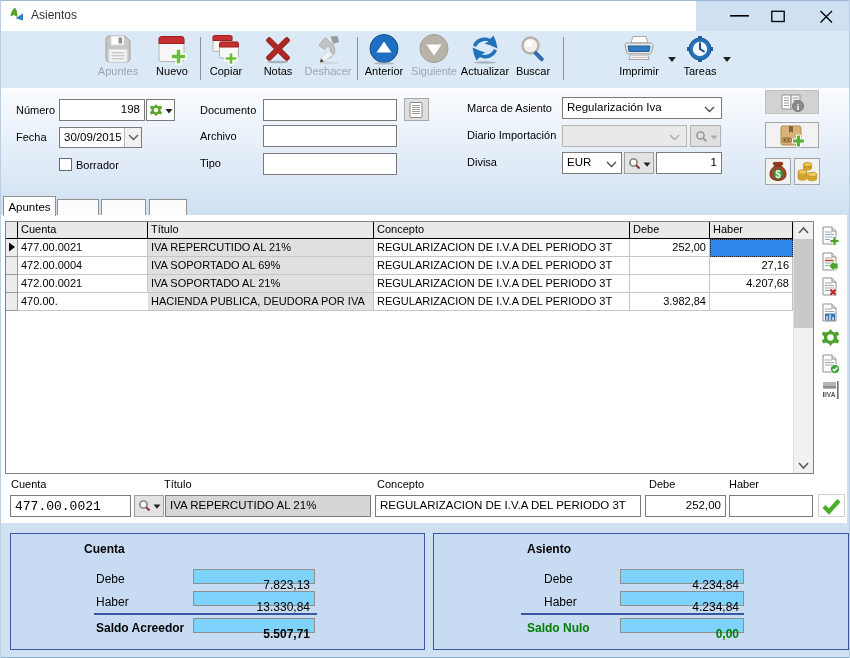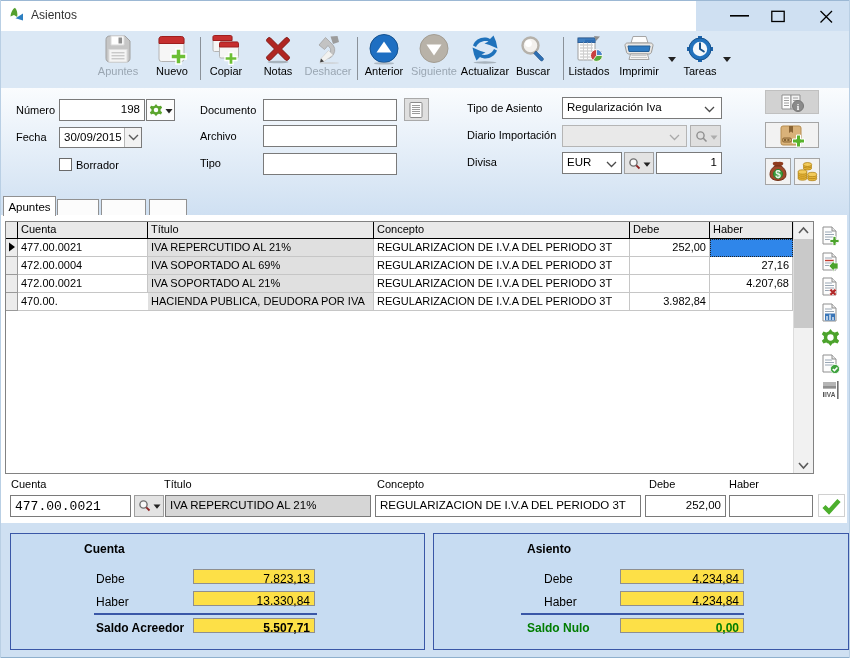--- a/index.html
+++ b/index.html
@@ -51,21 +51,21 @@
 .side { position:absolute; }
 
 
 .elabel { position:absolute; font-size:11px; color:#000; }
 
 
 .bottom { position:absolute; left:0; top:523px; width:850px; height:134px; background:#cfe0f2; }
 .bpanel { position:absolute; top:533px; height:117px; background:#c7dcf2; border:1px solid #3a57a7; }
 .bp-title { position:absolute; font-weight:bold; font-size:12px; }
 .bp-lbl { position:absolute; font-size:12px; }
-.bp-box { position:absolute; width:122px; height:15px; background:#fde047; border:1px solid #8f8f8f; font-size:12px; text-align:right; padding:2px 4px 0 0; }
+.bp-box { position:absolute; width:122px; height:15px; background:#7dd3fc; border:1px solid #8f8f8f; font-size:12px; text-align:right; padding:8px 4px 0 0; }
 .bp-line { position:absolute; height:2px; background:#3a57a7; }
 </style>
 </head>
 <body>
 <div class="win">
   <div class="frame" style="left:0;top:0;width:850px;height:1px;background:#9cb8d4"></div>
   <div class="frame" style="left:0;top:657px;width:850px;height:1px;background:#8fb0cd"></div>
   <div class="frame" style="left:0;top:0;width:1px;height:658px"></div>
   <div class="frame" style="left:849px;top:0;width:1px;height:658px"></div>
 
@@ -161,34 +161,20 @@
   </div>
   <div class="tb" style="left:498px;width:70px">
     <svg width="32" height="32" viewBox="0 0 32 32">
       <circle cx="13.5" cy="12.5" r="8" fill="#f3f1ee" stroke="#b5b1aa" stroke-width="2.4"></circle>
       <circle cx="11.5" cy="10.5" r="3.4" fill="#fff"></circle>
       <path d="M19 18 L26 25 C27.5 26.5 25 29 23.5 27.5 L16.8 20.5 Z" fill="#2d6fb4" stroke="#1e4f83" stroke-width="0.6"></path>
     </svg>
     <div class="lbl">Buscar</div>
   </div>
   <div class="tbsep" style="left:563px"></div>
-  <div class="tb" style="left:554px;width:70px">
-    <svg width="34" height="32" viewBox="0 0 34 32">
-      <rect x="6" y="5" width="17" height="22" rx="1" fill="#fdfdfd" stroke="#9f9f9f"></rect>
-      <rect x="6" y="5" width="17" height="4.5" fill="#3f7fc1" stroke="#2d619c"></rect>
-      <path d="M8 12 h13 M8 15 h13 M8 18 h13 M8 21 h13 M8 24 h13" stroke="#bfbfbf" stroke-width="1"></path>
-      <path d="M11.5 9.5 v18 M15.5 9.5 v18 M19.5 9.5 v18" stroke="#cfcfcf" stroke-width="1"></path>
-      <path d="M22 3 L28 3.5 L24 8 Z" fill="#8f8f8f"></path>
-      <path d="M13 6.8 h11 l-2 2.4 h-9 z" fill="#2f6db2"></path>
-      <circle cx="24.5" cy="22.5" r="6" fill="#c94040" stroke="#fff" stroke-width="1"></circle>
-      <path d="M24.5 22.5 L24.5 16.5 A6 6 0 0 1 30.5 22.5 Z" fill="#4f86c9" stroke="#fff" stroke-width="0.8"></path>
-      <path d="M24.5 22.5 L30.5 22.5 A6 6 0 0 1 21 27.3 Z" fill="#58a83c" stroke="#fff" stroke-width="0.8"></path>
-    </svg>
-    <div class="lbl">Listados</div>
-  </div>
   <div class="tb" style="left:604px;width:70px">
     <svg width="34" height="32" viewBox="0 0 34 32">
       <path d="M9 10 L11 3.5 H24 L26 10 Z" fill="#fdfdfd" stroke="#a5a5a5"></path>
       <path d="M5.5 10 H28.5 C30 10 31 11 31 12.5 L29.5 19 C29.2 20.2 28.3 21 27 21 H7 C5.7 21 4.8 20.2 4.5 19 L3 12.5 C3 11 4 10 5.5 10 Z" fill="#e9e7e4" stroke="#9c9a96"></path>
       <path d="M6 13 H28 L27 18.5 H7 Z" fill="#2f7bc2" stroke="#235e96"></path>
       <path d="M8.5 21 L7 26.5 H27 L25.5 21 Z" fill="#f5f4f2" stroke="#a5a5a5"></path>
       <path d="M9.5 22.5 h15 M9 24.5 h16" stroke="#c9c9c9"></path>
     </svg>
     <div class="lbl">Imprimir</div>
   </div>
@@ -214,21 +200,21 @@
       <div class="in num">198</div>
     </div>
   <div class="flabel" style="left:16px;top:131px">Fecha</div>
   <div class="flabel" style="left:76px;top:159px">Borrador</div>
   <div class="flabel" style="left:200px;top:104px">Documento</div>
   <div class="tbox" style="left:263px;top:99px;width:134px;height:22px"></div>
   <div class="flabel" style="left:200px;top:130px">Archivo</div>
   <div class="tbox" style="left:263px;top:125px;width:134px;height:22px"></div>
   <div class="flabel" style="left:200px;top:157px">Tipo</div>
   <div class="tbox" style="left:263px;top:153px;width:134px;height:22px"></div>
-  <div class="flabel" style="left:467px;top:102px">Tipo de Asiento</div>
+  <div class="flabel" style="left:467px;top:102px">Marca de Asiento</div>
   <div class="flabel" style="left:467px;top:129px">Diario Importación</div>
   <div class="flabel" style="left:467px;top:156px">Divisa</div>
 
   <div class="tbox" style="left:146px;top:99px;width:29px;height:22px;background:#fdfdfd">
     <svg class="abs" style="left:2px;top:3px" width="14" height="14" viewBox="0 0 16 16">
         <path d="M8 1 L9.5 3 Q10.5 3.2 11.3 3.8 L13.7 3 L15 5.3 L13.2 7 Q13.3 8 13.2 9 L15 10.7 L13.7 13 L11.3 12.2 Q10.5 12.8 9.5 13 L8 15 L6.5 13 Q5.5 12.8 4.7 12.2 L2.3 13 L1 10.7 L2.8 9 Q2.7 8 2.8 7 L1 5.3 L2.3 3 L4.7 3.8 Q5.5 3.2 6.5 3 Z" fill="#5aa42c"></path>
         <circle cx="8" cy="8" r="2.6" fill="#fdfdfd"></circle>
       </svg>
     <svg class="abs" style="left:18px;top:8px" width="9" height="7">
         <path d="M0.5 1 L7.5 1 L4 5.5 Z" fill="#222"></path>

